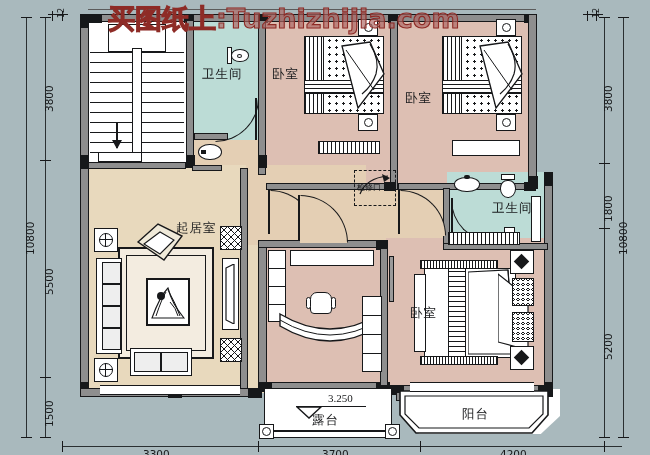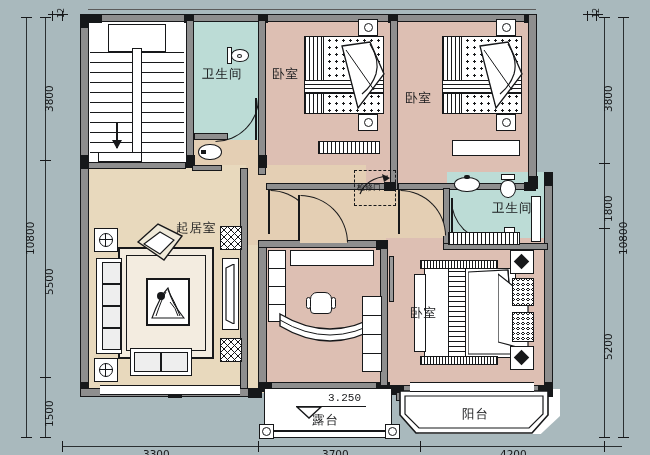--- a/index.html
+++ b/index.html
@@ -18,21 +18,21 @@
 
   
   .wall{position:absolute;background:#8e8e8e;border:1px solid #17181a;box-sizing:border-box;}
   .wall-dark{position:absolute;background:#16181a;box-sizing:border-box;}
   .wall-thin{position:absolute;background:#8e8e8e;border:1px solid #17181a;box-sizing:border-box;}
 
   
   .lbl{position:absolute;color:#17181a;font-size:12.5px;letter-spacing:1px;white-space:nowrap;
        font-family:"DejaVu Sans","Liberation Sans",sans-serif;}
   .lbl-sm{font-size:9px;letter-spacing:0;}
-  .lbl-num{font-family:Liberation Mono, monospace;font-size:11px;letter-spacing:0;}
+  .lbl-num{font-family:Liberation Serif, serif;font-size:11px;letter-spacing:0;}
 
   
   .dimline{position:absolute;background:#2a2f31;}
   .dimtick{position:absolute;background:#17181a;}
   .dimtxt{position:absolute;font-family:"DejaVu Sans","Liberation Sans",sans-serif;
           font-size:10.5px;color:#16181a;white-space:nowrap;}
   .vtxt{transform:rotate(-90deg);transform-origin:left top;}
 
   
   #watermark{position:absolute;left:108px;top:2px;width:440px;height:34px;
@@ -59,20 +59,21 @@
 
   .stair-step{position:absolute;background:#17181a;height:1px;}
   .lamp{position:absolute;border:1.2px solid #17181a;background:#fff;box-sizing:border-box;}
   .lampdot{position:absolute;border:1.2px solid #17181a;border-radius:50%;background:#fff;box-sizing:border-box;}
 </style>
 </head>
 <body>
 
 <div id="stage">
 
+  <div id="watermark">买图纸上:Tuzhizhijia.com</div>
 
   <div class="dimline" style="left:26px;top:18px;width:1px;height:420px;"></div>
   <div class="dimline" style="left:45px;top:18px;width:1px;height:420px;"></div>
 
   <div class="dimtick" style="left:21px;top:17px;width:11px;height:1.4px;"></div>
   <div class="dimtick" style="left:40px;top:17px;width:11px;height:1.4px;"></div>
   <div class="dimtick" style="left:40px;top:160px;width:11px;height:1.4px;"></div>
   <div class="dimtick" style="left:40px;top:377px;width:11px;height:1.4px;"></div>
   <div class="dimtick" style="left:21px;top:437px;width:11px;height:1.4px;"></div>
   <div class="dimtick" style="left:40px;top:437px;width:11px;height:1.4px;"></div>

